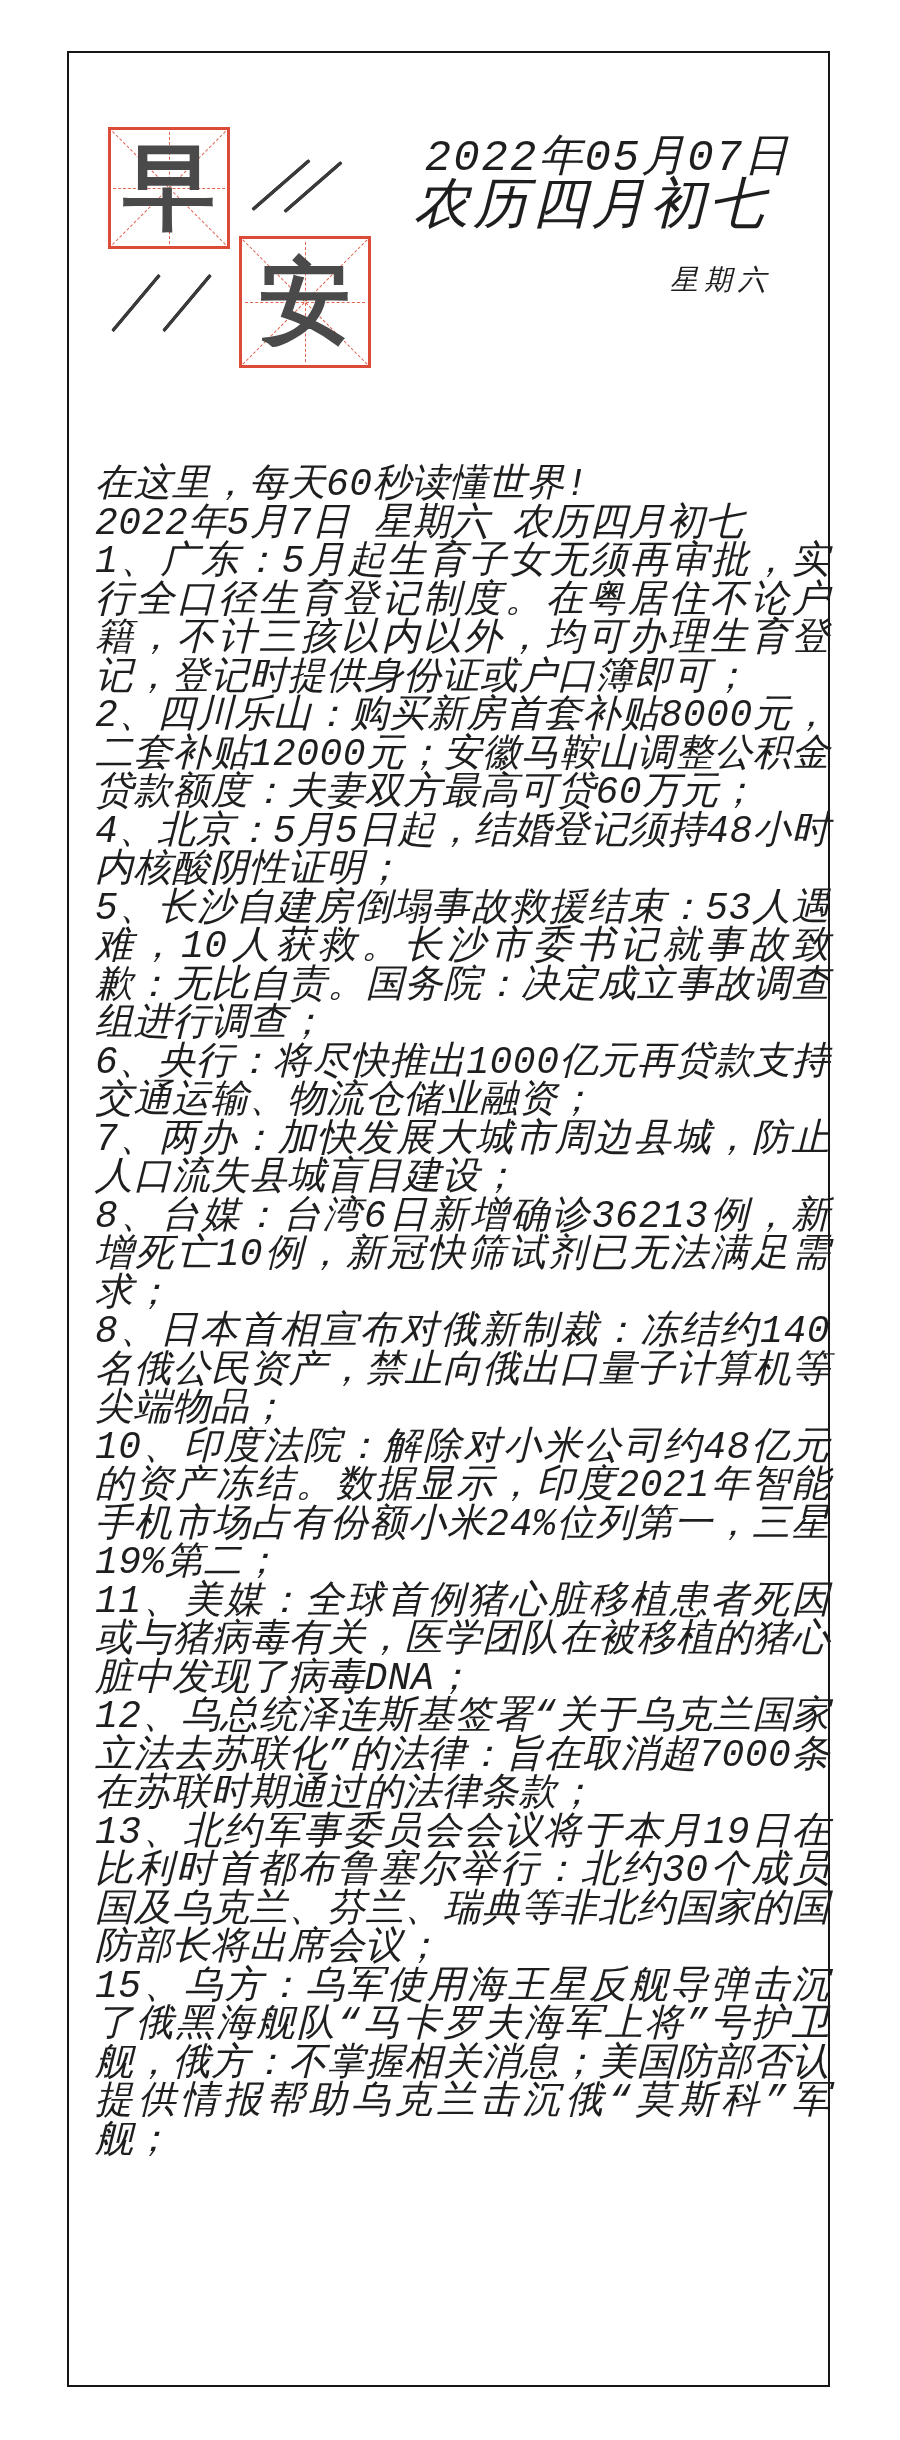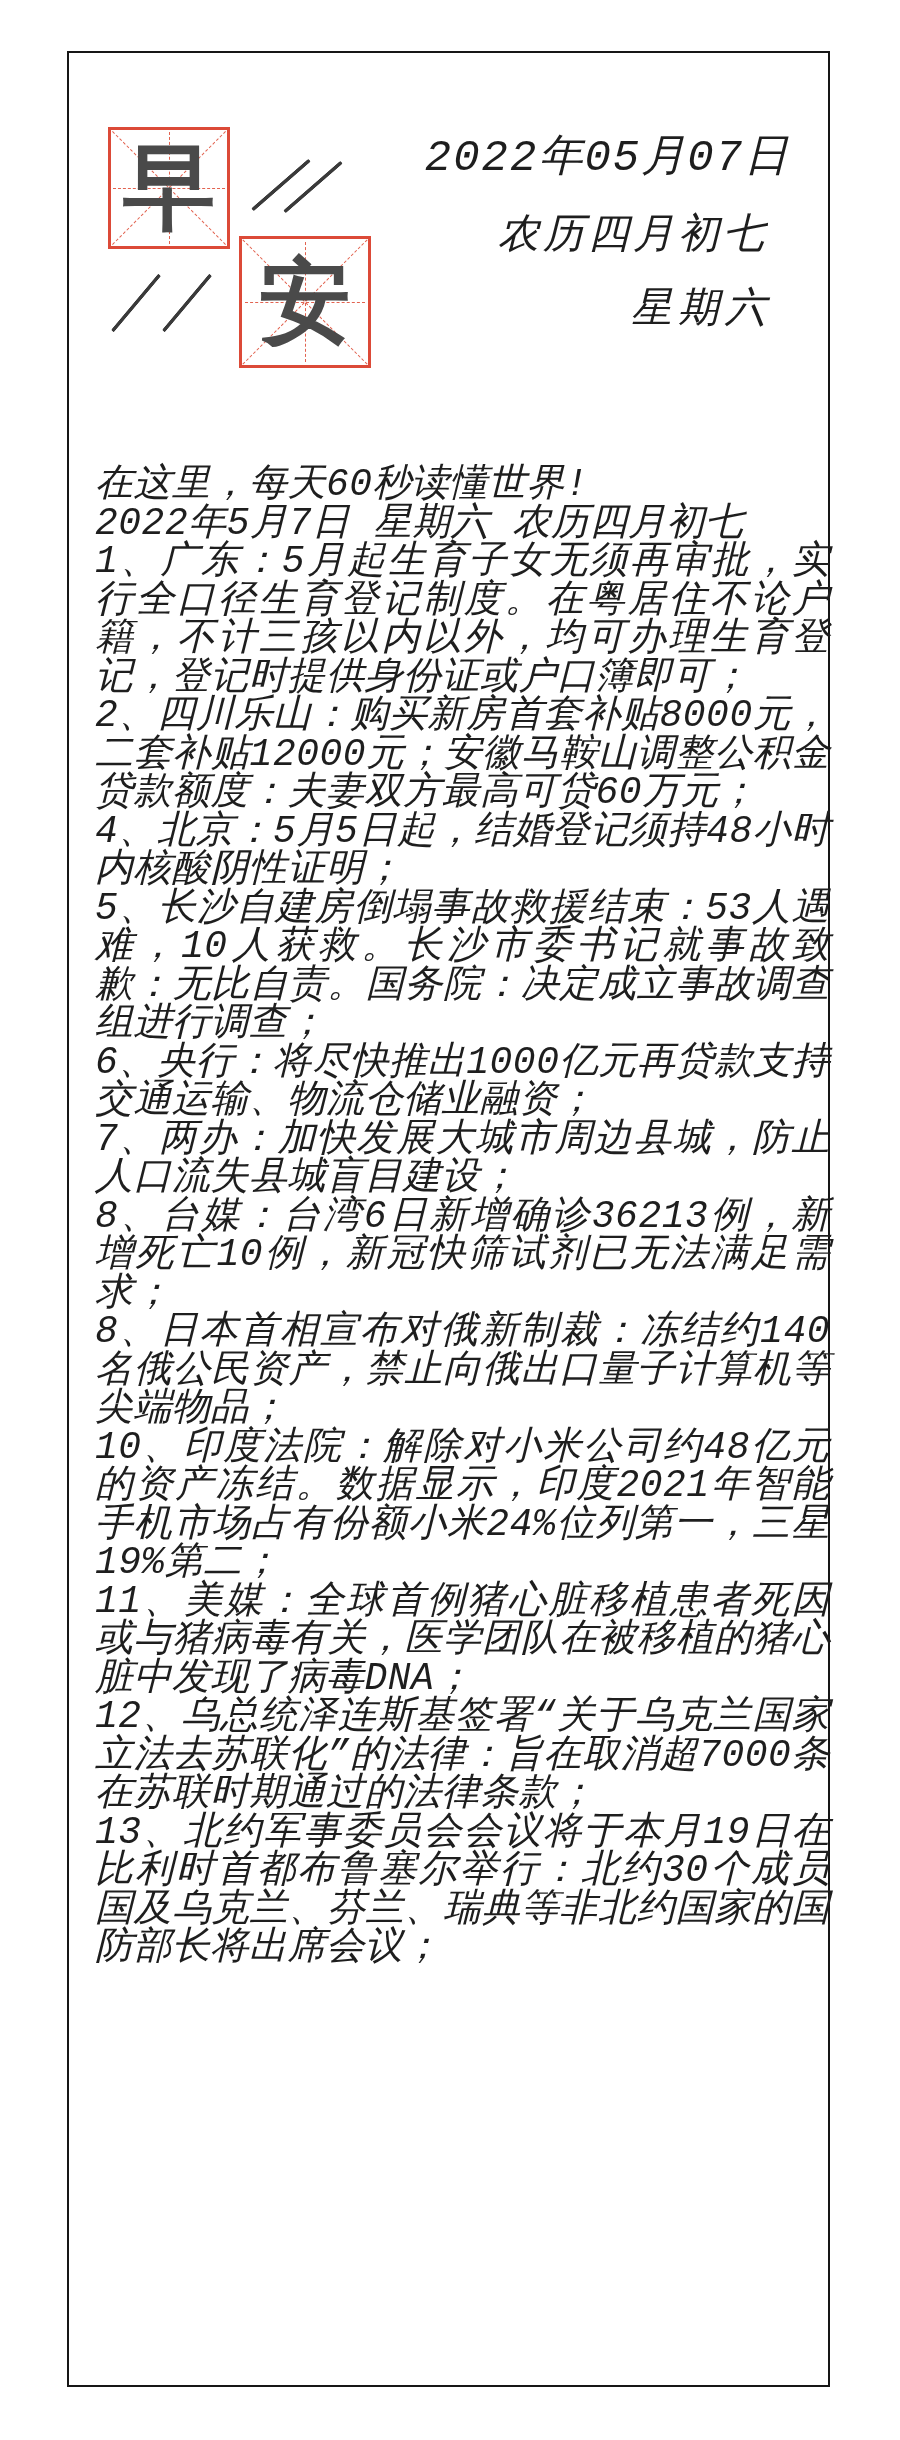--- a/index.html
+++ b/index.html
@@ -28,22 +28,22 @@
   .s1a{left:243px;top:183px;width:76px;transform:rotate(-41deg);}
   .s1b{left:275px;top:185px;width:76px;transform:rotate(-41deg);}
   .s2a{left:99px;top:301px;width:74px;transform:rotate(-50deg);}
   .s2b{left:150px;top:301px;width:74px;transform:rotate(-50deg);}
 
   
   .hand{font-family:Liberation Mono, monospace;font-style:italic;color:#1e1e1e;}
 
   .date-block{position:absolute;top:132px;right:110px;text-align:right;}
   .date-line{font-size:44px;line-height:52px;letter-spacing:2px;}
-  .lunar-line{margin-top:28px;margin-right:22px;font-size:41px;line-height:48px;letter-spacing:4px;}
-  .week-line{margin-top:26px;margin-right:18px;font-size:41px;line-height:48px;letter-spacing:6px;text-align:right;}
+  .lunar-line{margin-right:22px;font-size:55px;line-height:48px;letter-spacing:4px;}
+  .week-line{margin-top:26px;margin-right:18px;font-size:28px;line-height:48px;letter-spacing:6px;text-align:right;}
 
   .body-text{position:absolute;left:95px;top:466px;width:735px;}
   .body-text p{margin:0;font-size:38px;line-height:38.5px;text-align:justify;letter-spacing:0.5px;}
 </style>
 </head>
 <body>
 
 <div class="canvas">
 
   <div class="page-border"></div>
@@ -83,15 +83,16 @@
     <p>4、北京：5月5日起，结婚登记须持48小时内核酸阴性证明；</p>
     <p>5、长沙自建房倒塌事故救援结束：53人遇难，10人获救。长沙市委书记就事故致歉：无比自责。国务院：决定成立事故调查组进行调查；</p>
     <p>6、央行：将尽快推出1000亿元再贷款支持交通运输、物流仓储业融资；</p>
     <p>7、两办：加快发展大城市周边县城，防止人口流失县城盲目建设；</p>
     <p>8、台媒：台湾6日新增确诊36213例，新增死亡10例，新冠快筛试剂已无法满足需求；</p>
     <p>8、日本首相宣布对俄新制裁：冻结约140名俄公民资产，禁止向俄出口量子计算机等尖端物品；</p>
     <p>10、印度法院：解除对小米公司约48亿元的资产冻结。数据显示，印度2021年智能手机市场占有份额小米24%位列第一，三星19%第二；</p>
     <p>11、美媒：全球首例猪心脏移植患者死因或与猪病毒有关，医学团队在被移植的猪心脏中发现了病毒DNA；</p>
     <p>12、乌总统泽连斯基签署“关于乌克兰国家立法去苏联化”的法律：旨在取消超7000条在苏联时期通过的法律条款；</p>
     <p>13、北约军事委员会会议将于本月19日在比利时首都布鲁塞尔举行：北约30个成员国及乌克兰、芬兰、瑞典等非北约国家的国防部长将出席会议；</p>
+    <p>15、乌方：乌军使用海王星反舰导弹击沉了俄黑海舰队“马卡罗夫海军上将”号护卫舰，俄方：不掌握相关消息；美国防部否认提供情报帮助乌克兰击沉俄“莫斯科”军舰；</p>
   </div>
 
 </div>
 
 </body></html>

